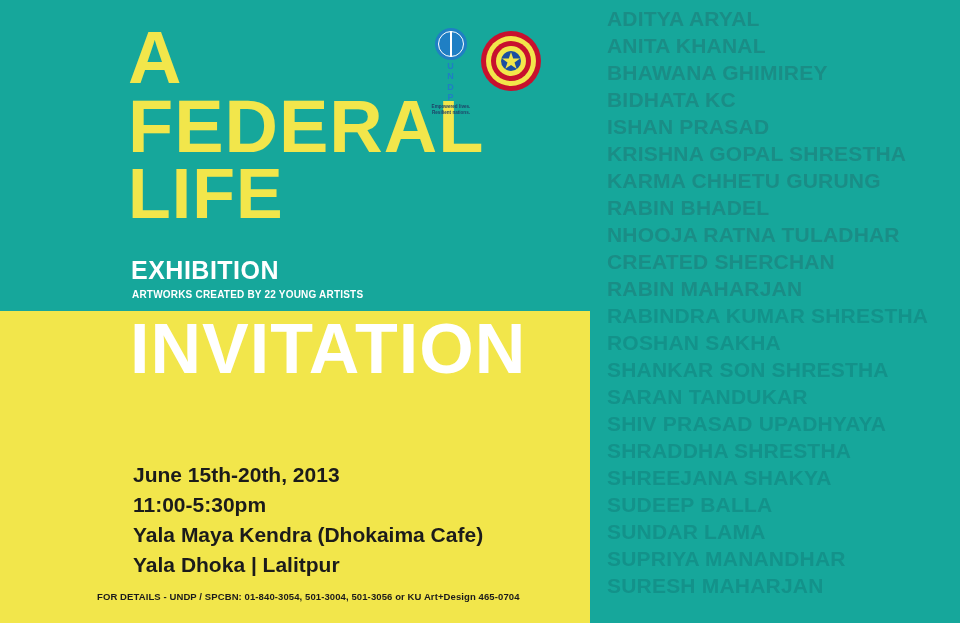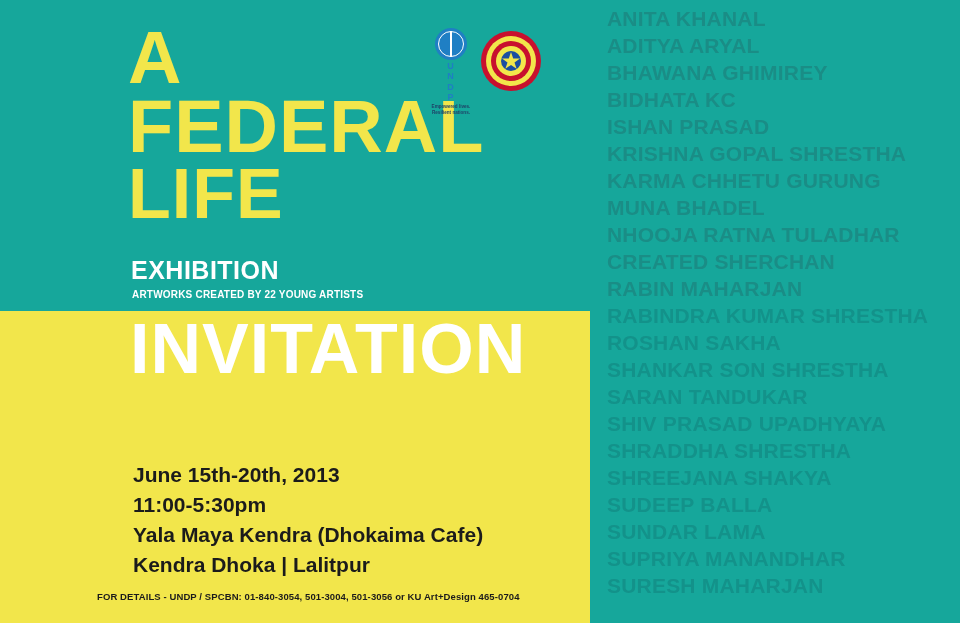--- a/index.html
+++ b/index.html
@@ -216,21 +216,21 @@
     </div>
 
     <div class="subtitle">EXHIBITION</div>
     <div class="credit">ARTWORKS CREATED BY 22 YOUNG ARTISTS</div>
     <div class="invitation">INVITATION</div>
 
     <div class="details">
       <div class="line">June 15th-20th, 2013</div>
       <div class="line">11:00-5:30pm</div>
       <div class="line">Yala Maya Kendra (Dhokaima Cafe)</div>
-      <div class="line">Kendra Dhoka | Lalitpur</div>
+      <div class="line">Yala Dhoka | Lalitpur</div>
     </div>
 
     <div class="footnote">FOR DETAILS - UNDP / SPCBN: 01-840-3054, 501-3004, 501-3056 or KU Art+Design 465-0704</div>
 
     <div class="logos">
       <div class="undp-logo">
         <div class="undp-globe"></div>
         <div class="undp-letters">U<br>N<br>D<br>P</div>
         <div class="undp-tag">Empowered lives.<br>Resilient nations.</div>
       </div>
@@ -241,28 +241,28 @@
           <circle cx="31" cy="31" r="20" fill="#c8102e"></circle>
           <circle cx="31" cy="31" r="15" fill="#f2e64b"></circle>
           <circle cx="31" cy="31" r="10" fill="#1b4ea0"></circle>
           <polygon points="31,22 33.2,28.4 40,28.4 34.5,32.4 36.6,38.8 31,34.9 25.4,38.8 27.5,32.4 22,28.4 28.8,28.4" fill="#f2e64b"></polygon>
         </svg>
       </div>
     </div>
   </div>
 
   <div class="artists">
+    <div class="artist">ADITYA ARYAL</div>
     <div class="artist">ANITA KHANAL</div>
-    <div class="artist">ADITYA ARYAL</div>
     <div class="artist">BHAWANA GHIMIREY</div>
     <div class="artist">BIDHATA KC</div>
     <div class="artist">ISHAN PRASAD</div>
     <div class="artist">KRISHNA GOPAL SHRESTHA</div>
     <div class="artist">KARMA CHHETU GURUNG</div>
-    <div class="artist">MUNA BHADEL</div>
+    <div class="artist">RABIN BHADEL</div>
     <div class="artist">NHOOJA RATNA TULADHAR</div>
     <div class="artist">CREATED SHERCHAN</div>
     <div class="artist">RABIN MAHARJAN</div>
     <div class="artist on-yellow">RABINDRA KUMAR SHRESTHA</div>
     <div class="artist on-yellow">ROSHAN SAKHA</div>
     <div class="artist on-yellow">SHANKAR SON SHRESTHA</div>
     <div class="artist on-yellow">SARAN TANDUKAR</div>
     <div class="artist on-yellow">SHIV PRASAD UPADHYAYA</div>
     <div class="artist on-yellow">SHRADDHA SHRESTHA</div>
     <div class="artist on-yellow">SHREEJANA SHAKYA</div>

